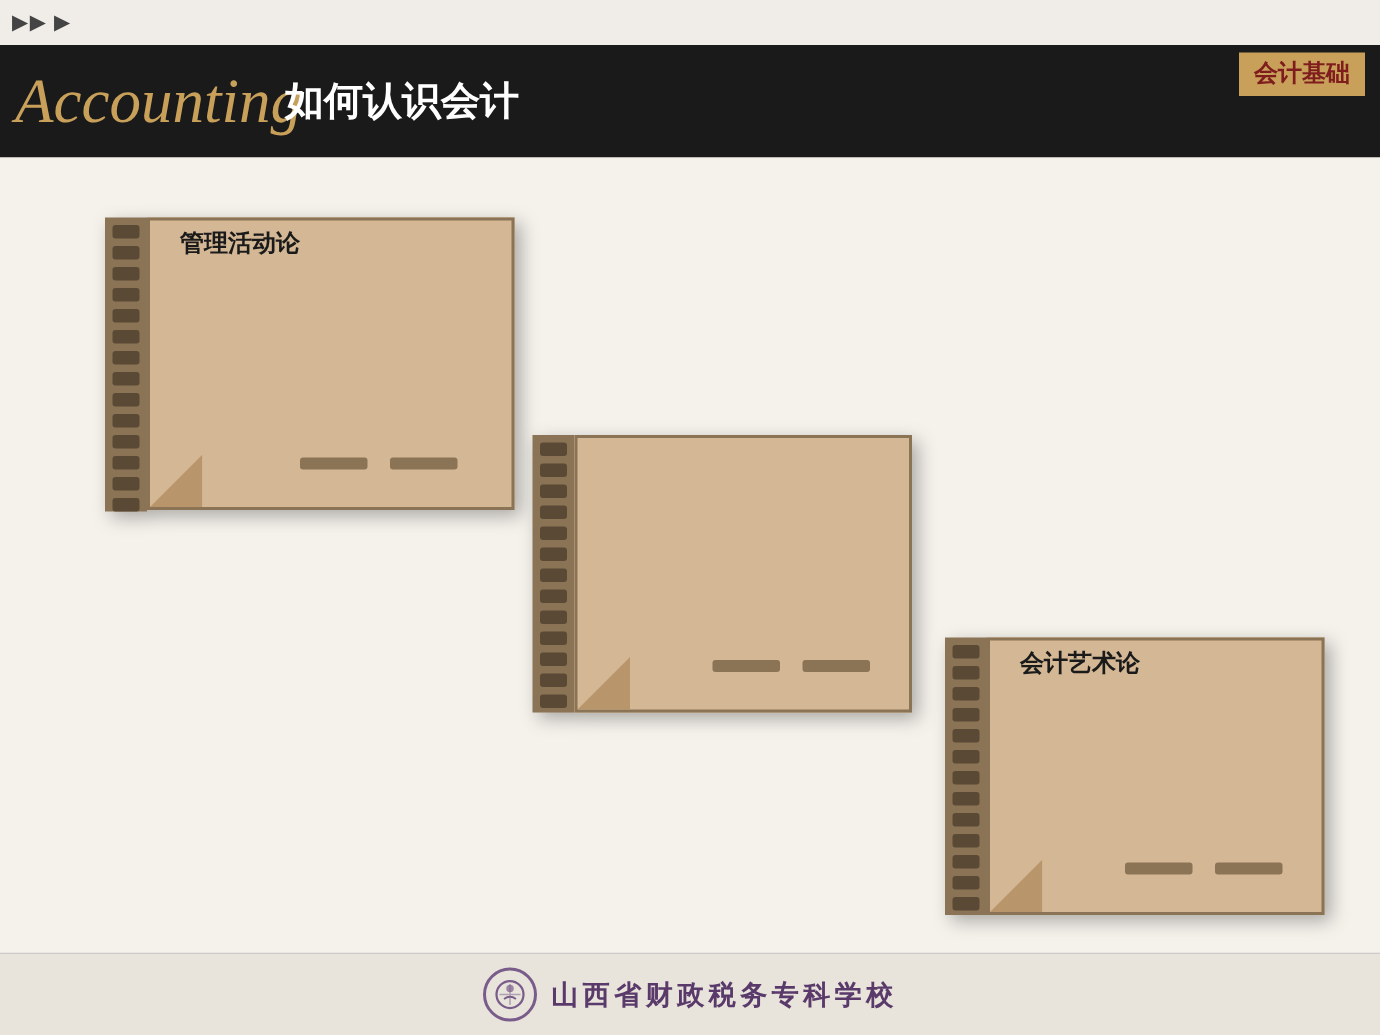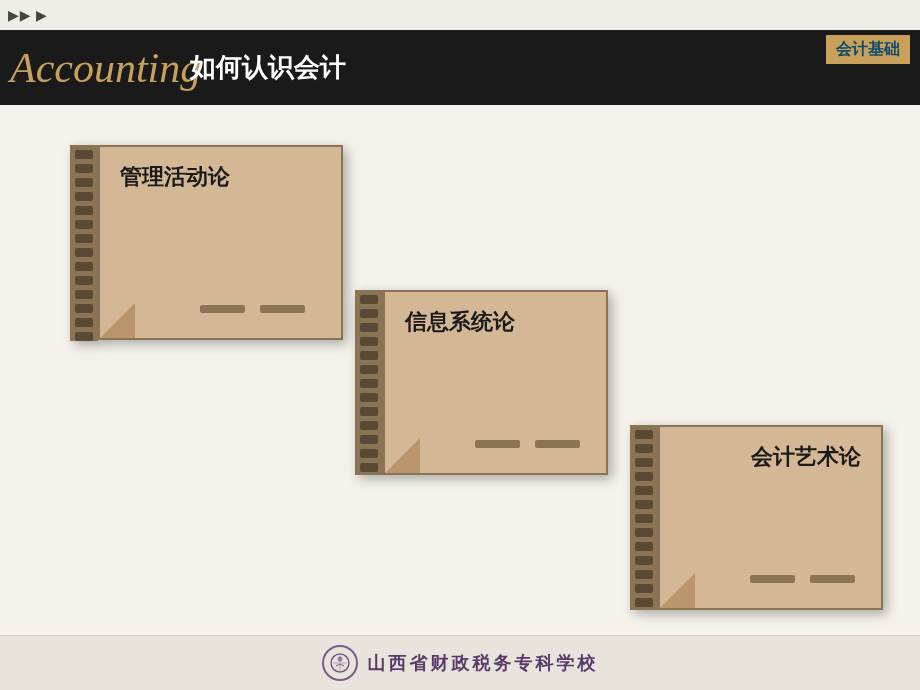--- a/index.html
+++ b/index.html
@@ -50,21 +50,21 @@
       font-size: 26px;
       font-weight: bold;
       padding-left: 30px;
       font-family: 'SimHei', sans-serif;
     }
     .header-badge {
       position: absolute;
       right: 10px;
       top: 5px;
       background: #c8a05a;
-      color: #0c4a6e;
+      color: #7f1d1d;
       font-size: 16px;
       font-weight: bold;
       padding: 4px 10px;
       font-family: 'SimHei', sans-serif;
     }
 
     
     .main-content {
       width: 100%;
       height: calc(690px - 30px - 75px - 55px);
@@ -108,24 +108,24 @@
 
     .card-inner {
       flex: 1;
       background: #d4b896;
       border: 2px solid #8b7355;
       position: relative;
     }
 
     .card-title {
       font-family: Liberation Serif, serif;
-      font-size: 22px;
+      font-size: 16px;
       font-weight: bold;
       color: #1a1a1a;
-      padding: 15px 20px 10px 20px;
+      padding: 5px 20px 10px 20px;
     }
 
     
     .card-lines {
       position: absolute;
       bottom: 25px;
       left: 50%;
       transform: translateX(-20%);
       display: flex;
       gap: 15px;
@@ -169,21 +169,20 @@
     }
 
     
     .card-3 {
       top: 320px;
       left: 630px;
     }
     .card-3 .card-body {
       width: 225px;
       height: 185px;
-      text-align: right;
     }
 
     
     .footer {
       width: 100%;
       height: 55px;
       background: #e8e4dc;
       display: flex;
       align-items: center;
       justify-content: center;
@@ -268,21 +267,20 @@
       <div class="spine-hole"></div>
       <div class="spine-hole"></div>
       <div class="spine-hole"></div>
       <div class="spine-hole"></div>
       <div class="spine-hole"></div>
       <div class="spine-hole"></div>
       <div class="spine-hole"></div>
     </div>
     <div class="card-body" style="width:225px; height:185px;">
       <div class="card-inner">
-        <div class="card-title">信息系统论</div>
         <div class="card-lines">
           <div class="card-line"></div>
           <div class="card-line"></div>
         </div>
         <div class="card-corner"></div>
       </div>
     </div>
   </div>
 
   <div class="notebook-card card-3" style="top:320px; left:630px;">

